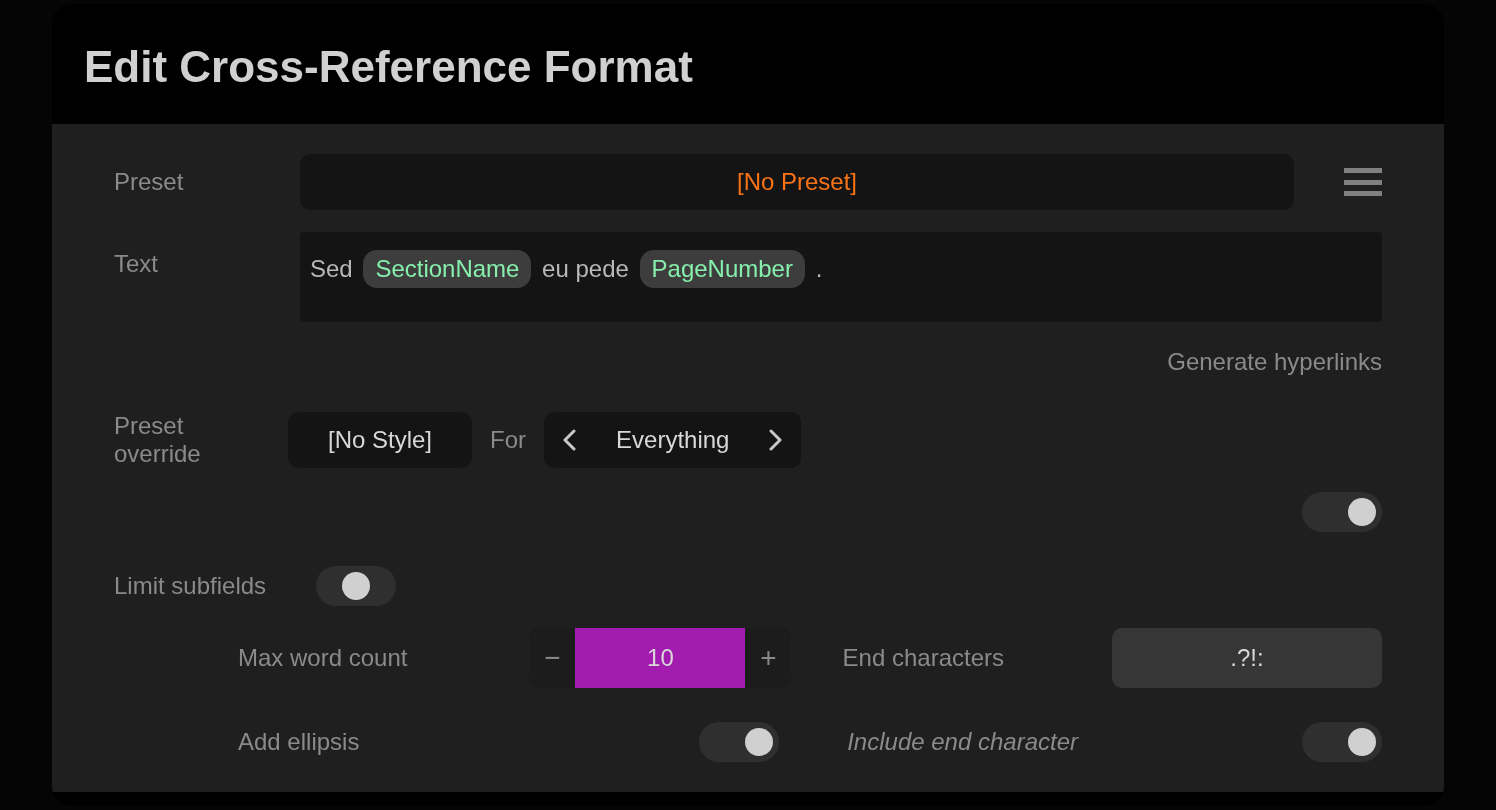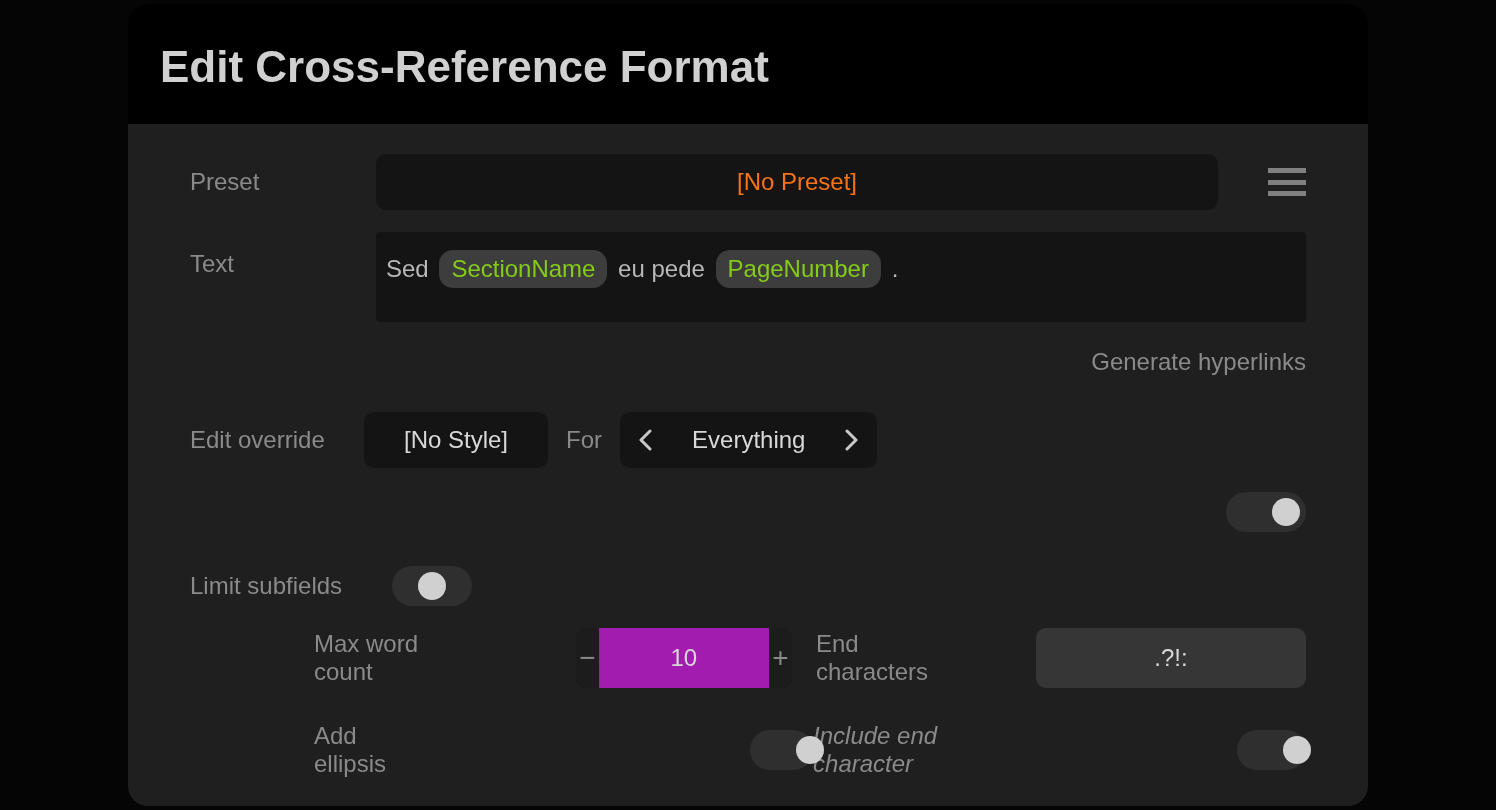--- a/index.html
+++ b/index.html
@@ -12,21 +12,21 @@
     body {
       background: #050505;
       display: flex;
       justify-content: center;
       align-items: center;
       width: 1496px;
       height: 810px;
     }
     
     .dialog {
-      width: 1240px;
+      width: 1392px;
       height: 802px;
       background: #000000;
       border-radius: 20px;
       display: flex;
       flex-direction: column;
       overflow: hidden;
     }
     
     .dialog-header {
       padding: 38px 32px 32px 32px;
@@ -102,21 +102,21 @@
       color: #b8b8b8;
       font-size: 24px;
       line-height: 1.4;
     }
     
     .text-editor .token {
       background: #3d3d3d;
       padding: 2px 12px;
       border-radius: 14px;
       margin: 0 4px;
-      color: #84cc16;
+      color: #86efac;
       display: inline-block;
     }
     
     .style-row {
       display: flex;
       align-items: center;
       gap: 18px;
       margin-bottom: 34px;
     }
     
@@ -323,21 +323,21 @@
     </div>
 
     <div class="form-row text-row">
       <div class="form-label" style="padding-top:18px;">Text</div>
       <div class="text-editor">
         <span>Sed </span><span class="token">SectionName</span><span> eu pede </span><span class="token">PageNumber</span><span> .</span>
       </div>
     </div>
 
     <div class="style-row">
-      <div class="form-label">Edit override</div>
+      <div class="form-label">Preset override</div>
       <div class="style-select">[No Style]</div>
       <div class="for-label">For</div>
       <div class="nav-group">
         <button class="nav-btn">
           <svg width="14" height="22" viewBox="0 0 14 22">
               <path d="M12 2 L3 11 L12 20" stroke="#c8c8c8" stroke-width="3" fill="none" stroke-linecap="round" stroke-linejoin="round"></path>
             </svg>
         </button>
         <div class="nav-value">Everything</div>
         <button class="nav-btn">

